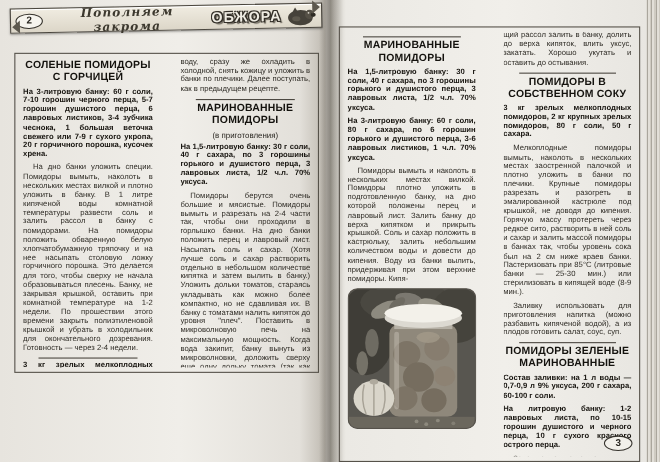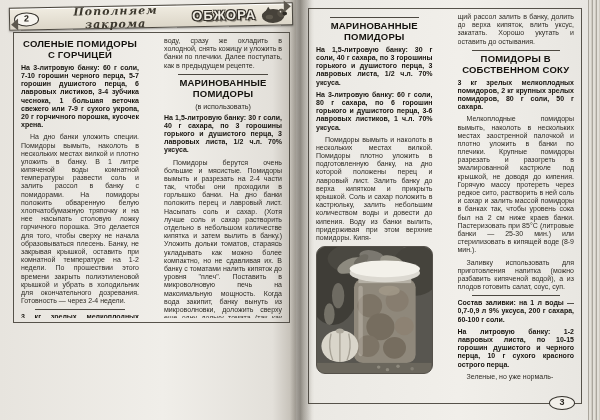--- a/index.html
+++ b/index.html
@@ -35,21 +35,21 @@
     background:#f6f4ee; font-size:9px; font-weight:bold; line-height:11px; text-align:center; }
   .banner-title { flex:1; text-align:center;
     font-family:"DejaVu Serif", serif; font-style:italic; font-weight:bold;
     font-size:11px; color:#3c382e; letter-spacing:1px; }
   .logo { font-weight:bold; font-size:13px; letter-spacing:1px; color:#efece3;
     text-shadow:-1px -1px 0 #332f28, 1px -1px 0 #332f28, -1px 1px 0 #332f28, 1px 1px 0 #332f28, 2px 2px 1px #6b665c; }
   .mascot { width:28px; height:19px; flex:0 0 auto; }
 
   
   .content-box { position:absolute; border:1px solid #56524a; z-index:1;
-    display:flex; gap:25px; padding:4px 7px; overflow:hidden; background:transparent; }
+    display:flex; gap:25px; padding:4px 7px; overflow:hidden; background:transparent;margin-top:16px; }
   .box-left  { left:13px;  top:32px; width:277px; height:291px; }
   .box-right { left:308px; top:8px;  width:274px; height:396px; }
   .col { flex:1 1 0; min-width:0; overflow:hidden; }
 
   .rule { border-top:1px solid #4c4841; margin:4px 14px 3px; }
   .rtitle { font-size:9.5px; font-weight:bold; text-align:center; color:#14120e;
     line-height:1.15; margin:2px 0 3px; letter-spacing:.2px; }
   .rsub { font-size:7.2px; text-align:center; color:#2b2822; margin:-1px 0 3px; }
   .ing  { font-size:7px; font-weight:bold; line-height:1.17; text-align:justify;
     color:#17140f; margin-bottom:4px; }
@@ -93,21 +93,21 @@
     <p class="ing">На 3-литровую банку: 60 г соли, 7-10 горошин черного перца, 5-7 горошин душистого перца, 6 лавровых листиков, 3-4 зубчика чеснока, 1 большая веточка свежего или 7-9 г сухого укропа, 20 г горчичного порошка, кусочек хрена.</p>
     <p class="btxt">На дно банки уложить специи. Помидоры вымыть, наколоть в нескольких местах вилкой и плотно уложить в банку. В 1 литре кипяченой воды комнатной температуры развести соль и залить рассол в банку с помидорами. На помидоры положить обваренную белую хлопчатобумажную тряпочку и на нее насыпать столовую ложку горчичного порошка. Это делается для того, чтобы сверху не начала образовываться плесень. Банку, не закрывая крышкой, оставить при комнатной температуре на 1-2 недели. По прошествии этого времени закрыть полиэтиленовой крышкой и убрать в холодильник для окончательного дозревания. Готовность — через 2-4 недели.</p>
     <div class="rule"></div>
     <p class="ing">3 кг зрелых мелкоплодных помидоров, 2 кг крупных зрелых помидоров, 80 г соли, 50 г сахара.</p>
     <p class="btxt">Мелкоплодные помидоры на 1-2 мин. опустить в кипящую</p>
   </div>
   <div class="col">
     <p class="btxt noind">воду, сразу же охладить в холодной, снять кожицу и уложить в банки по плечики. Далее поступать, как в предыдущем рецепте.</p>
     <div class="rule"></div>
     <h3 class="rtitle">МАРИНОВАННЫЕ ПОМИДОРЫ</h3>
-    <div class="rsub">(в использовать)</div>
+    <div class="rsub">(в приготовления)</div>
     <p class="ing">На 1,5-литровую банку: 30 г соли, 40 г сахара, по 3 горошины горького и душистого перца, 3 лавровых листа, 1/2 ч.л. 70% уксуса.</p>
     <p class="btxt">Помидоры берутся очень большие и мясистые. Помидоры вымыть и разрезать на 2-4 части так, чтобы они проходили в горлышко банки. На дно банки положить перец и лавровый лист. Насыпать соль и сахар. (Хотя лучше соль и сахар растворить отдельно в небольшом количестве кипятка и затем вылить в банку.) Уложить дольки томатов, стараясь укладывать как можно более компактно, но не сдавливая их. В банку с томатами налить кипяток до уровня "плеч". Поставить в микроволновую печь на максимальную мощность. Когда вода закипит, банку вынуть из микроволновки, доложить сверху еще одну дольку томата (так как верхняя долька под действием микроволн полностью "растворяется" и обогащает собой рассол), долить кипяток, влить уксус и закатать. Хорошо укутать и оставить до остывания.</p>
   </div>
 </div>
 
 <div class="content-box box-right">
   <div class="col">
     <div class="rule"></div>
     <h3 class="rtitle">МАРИНОВАННЫЕ ПОМИДОРЫ</h3>
     <p class="ing">На 1,5-литровую банку: 30 г соли, 40 г сахара, по 3 горошины горького и душистого перца, 3 лавровых листа, 1/2 ч.л. 70% уксуса.</p>
@@ -150,19 +150,20 @@
     </div>
   </div>
   <div class="col">
     <p class="btxt noind">щий рассол залить в банку, долить до верха кипяток, влить уксус, закатать. Хорошо укутать и оставить до остывания.</p>
     <div class="rule"></div>
     <h3 class="rtitle">ПОМИДОРЫ В СОБСТВЕННОМ СОКУ</h3>
     <p class="ing">3 кг зрелых мелкоплодных помидоров, 2 кг крупных зрелых помидоров, 80 г соли, 50 г сахара.</p>
     <p class="btxt">Мелкоплодные помидоры вымыть, наколоть в нескольких местах заостренной палочкой и плотно уложить в банки по плечики. Крупные помидоры разрезать и разогреть в эмалированной кастрюле под крышкой, не доводя до кипения. Горячую массу протереть через редкое сито, растворить в ней соль и сахар и залить массой помидоры в банках так, чтобы уровень сока был на 2 см ниже краев банки. Пастеризовать при 85°С (литровые банки — 25-30 мин.) или стерилизовать в кипящей воде (8-9 мин.).</p>
     <p class="btxt">Заливку использовать для приготовления напитка (можно разбавить кипяченой водой), а из плодов готовить салат, соус, суп.</p>
     <div class="rule"></div>
+    <h3 class="rtitle">ПОМИДОРЫ ЗЕЛЕНЫЕ МАРИНОВАННЫЕ</h3>
     <p class="ing">Состав заливки: на 1 л воды — 0,7-0,9 л 9% уксуса, 200 г сахара, 60-100 г соли.</p>
     <p class="ing">На литровую банку: 1-2 лавровых листа, по 10-15 горошин душистого и черного перца, 10 г сухого красного острого перца.</p>
     <p class="btxt">Зеленые, но уже нормаль-</p>
   </div>
 </div>
 
 <div class="pageno-right">3</div>
 
 </body></html>

